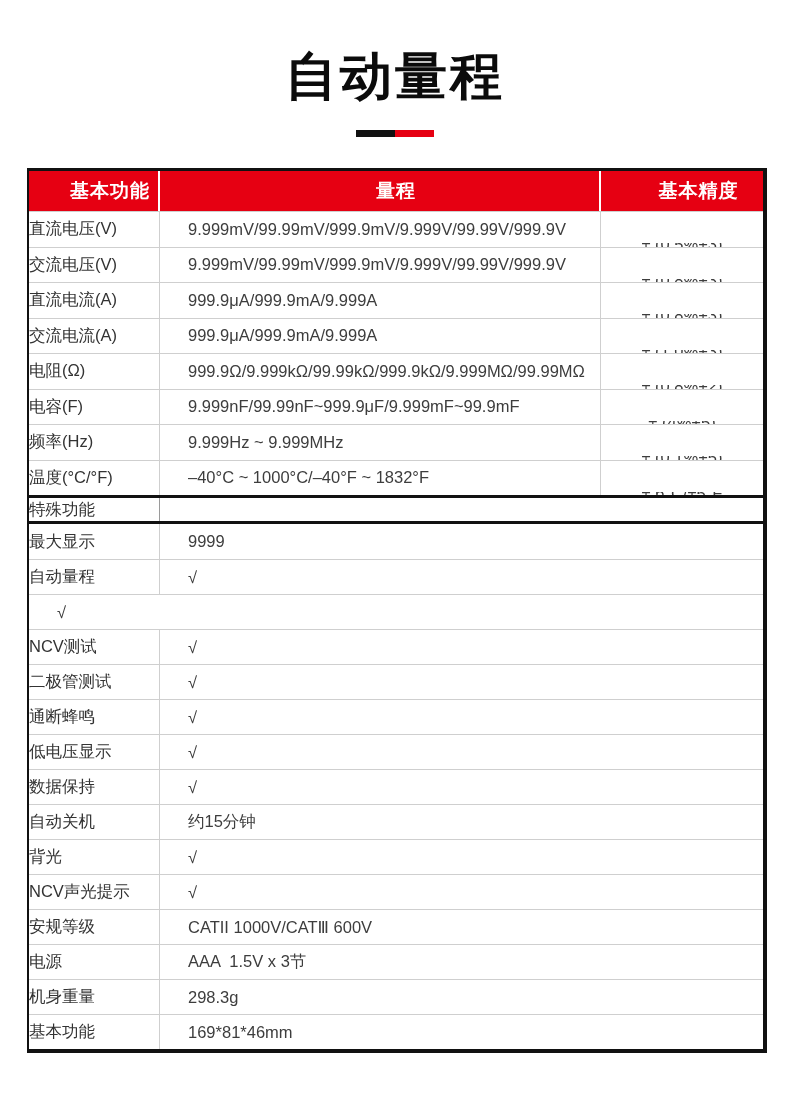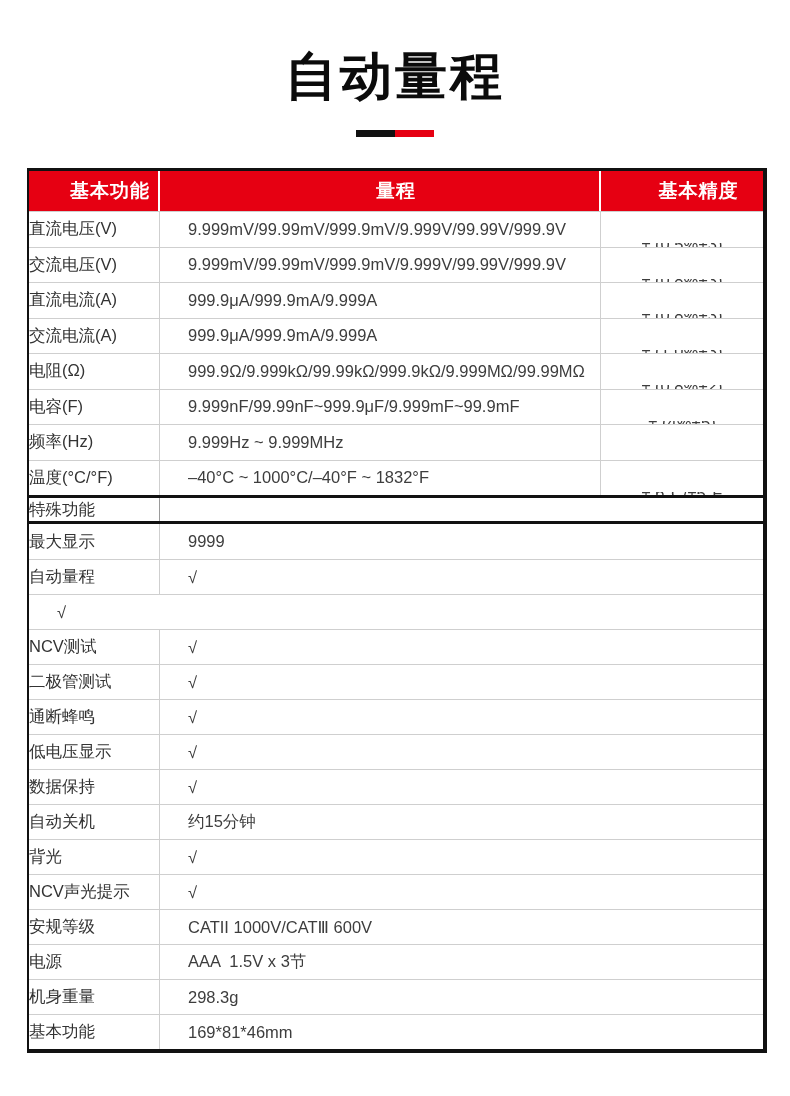--- a/index.html
+++ b/index.html
@@ -140,20 +140,21 @@
     <div class="cell cell-acc">± (0.8%+2)</div>
   </div>
   <div class="row">
     <div class="cell cell-label">电容(F)</div>
     <div class="cell cell-range">9.999nF/99.99nF~999.9μF/9.999mF~99.9mF</div>
     <div class="cell cell-acc">± (4%+5)</div>
   </div>
   <div class="row">
     <div class="cell cell-label">频率(Hz)</div>
     <div class="cell cell-range">9.999Hz ~ 9.999MHz</div>
+    <div class="cell cell-acc">± (0.1%+5)</div>
   </div>
   <div class="row">
     <div class="cell cell-label">温度(°C/°F)</div>
     <div class="cell cell-range">–40°C ~ 1000°C/–40°F ~ 1832°F</div>
     <div class="cell cell-acc">± 6°C/±5°F</div>
   </div>
 
   <div class="section-row">
     <div class="cell cell-label">特殊功能</div>
     <div class="cell cell-value"></div>

